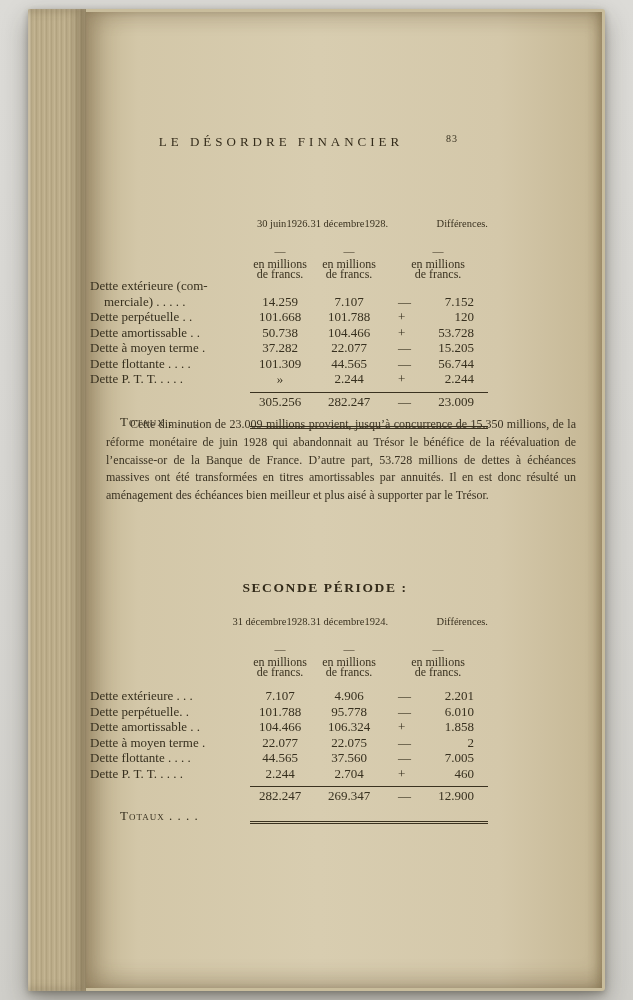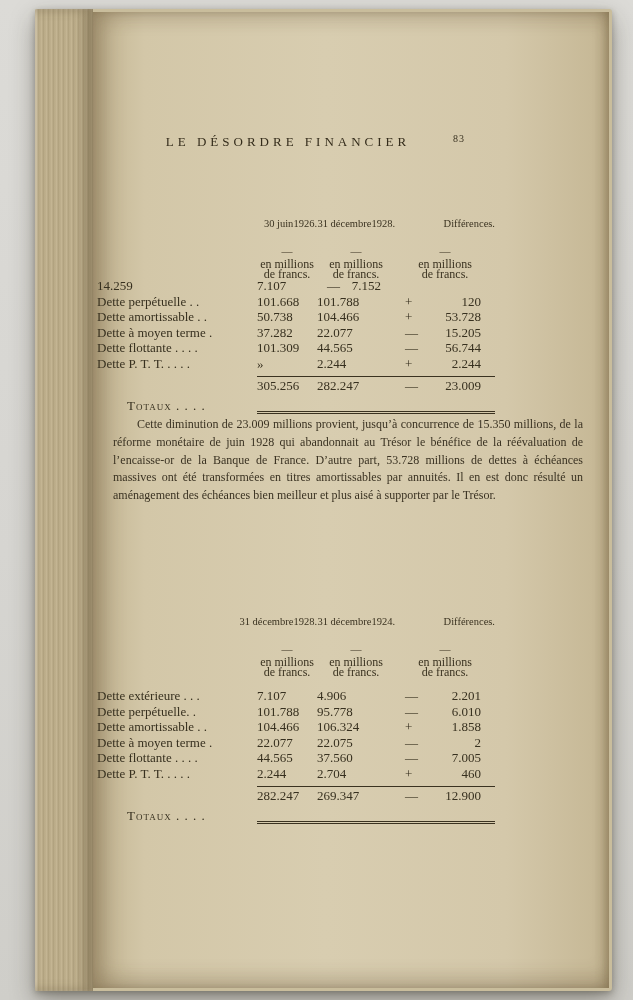--- a/index.html
+++ b/index.html
@@ -6,21 +6,20 @@
   body { background: #c9c8c4; }
   .photo {
     position: relative; width: 633px; height: 1000px;
     background: linear-gradient(180deg, #dcdbd7 0%, #d6d5d1 55%, #cfcec9 100%);
     overflow: hidden; font-family: "Liberation Serif", serif;
   }
   .book {
     position: absolute; left: 28px; top: 9px; width: 577px; height: 982px;
     background: #c9bd9c; border-radius: 2px 3px 3px 2px;
     box-shadow: 0 10px 24px rgba(40,35,22,.38), 0 2px 6px rgba(40,35,22,.30);
-    margin-left: 7px;
   }
   .edges {
     position: absolute; left: 0; top: 0; bottom: 0; width: 58px;
     border-radius: 2px 0 0 2px;
     background: repeating-linear-gradient(90deg, #baab88 0px, #c7b896 2px, #ad9e7b 3px, #bfb08d 5px);
     box-shadow: inset -9px 0 11px rgba(70,55,30,.35), inset 2px 0 3px rgba(255,255,255,.25);
   }
   .page {
     position: absolute; left: 58px; top: 3px; right: 3px; bottom: 3px;
     background: linear-gradient(90deg, #c2b491 0%, #d3c7a8 10%, #d8cdb0 45%, #d4c8aa 80%, #c7b997 97%, #b9aa87 100%);
@@ -48,21 +47,21 @@
   .hdash { font-size: 11px; line-height: 12px; margin-top: 1px; }
   .hunit { font-size: 12px; line-height: 9.5px; margin-top: 3px; }
 
   .tbody { position: absolute; left: 0; width: 100%; }
   .t1b { top: 266px; }
   .t2b { top: 676px; }
   .trow { align-items: end; }
   .trow > div { font-size: 13px; line-height: 15.5px; }
   .cl { white-space: nowrap; }
   .cl .l2 { padding-left: 14px; }
-  .cn { text-align: left; white-space: nowrap; }
+  .cn { text-align: center; white-space: nowrap; }
   .cd { display: flex; justify-content: space-between; padding: 0 14px 0 10px; }
   .total { margin-top: 5px; }
   .total .cl { font-variant: small-caps; padding-left: 30px; letter-spacing: 1px; }
   .total .cn, .total .cd { border-top: 1px solid #3a3220; border-bottom: 3px double #3a3220;
                            padding-top: 1px; padding-bottom: 17px; }
 
   .para { position: absolute; top: 404px; left: 16px; width: 470px; font-size: 12px;
           line-height: 17.8px; text-align: justify; text-indent: 24px; color: #3a3222; }
 
   .watermark { position: absolute; left: 110px; top: 606px; z-index: 5;
@@ -116,20 +115,24 @@
             <div class="hdash">—</div>
             <div class="hunit">
                 <div>en millions</div>
                 <div>de francs.</div>
               </div>
           </div>
         </div>
 
         <div class="tbody t1b">
           <div class="trow tgrid">
+            <div class="cl">
+                <div>Dette extérieure (com-</div>
+                <div class="l2">merciale) . . . . .</div>
+              </div>
             <div class="cn">14.259</div>
             <div class="cn">7.107</div>
             <div class="cd">
                 <span>—</span>
                 <span>7.152</span>
               </div>
           </div>
           <div class="trow tgrid">
             <div class="cl">Dette perpétuelle . .</div>
             <div class="cn">101.668</div>
@@ -182,20 +185,21 @@
             <div class="cd">
                 <span>—</span>
                 <span>23.009</span>
               </div>
           </div>
         </div>
 
         <div class="para">Cette diminution de 23.009 millions provient, jusqu’à concurrence de 15.350 millions, de la réforme monétaire de juin 1928 qui abandonnait au Trésor le bénéfice de la réévaluation de l’encaisse-or de la Banque de France. D’autre part, 53.728 millions de dettes à échéances massives ont été transformées en titres amortissables par annuités. Il en est donc résulté un aménagement des échéances bien meilleur et plus aisé à supporter par le Trésor.</div>
 
         <div class="sectitle sec2">
+          <div>SECONDE PÉRIODE :</div>
         </div>
 
         <div class="thead tgrid t2h">
           <div class="hcell"></div>
           <div class="hcell">
             <div class="hl">
                 <div>31 décembre</div>
                 <div>1928.</div>
               </div>
             <div class="hdash">—</div>

